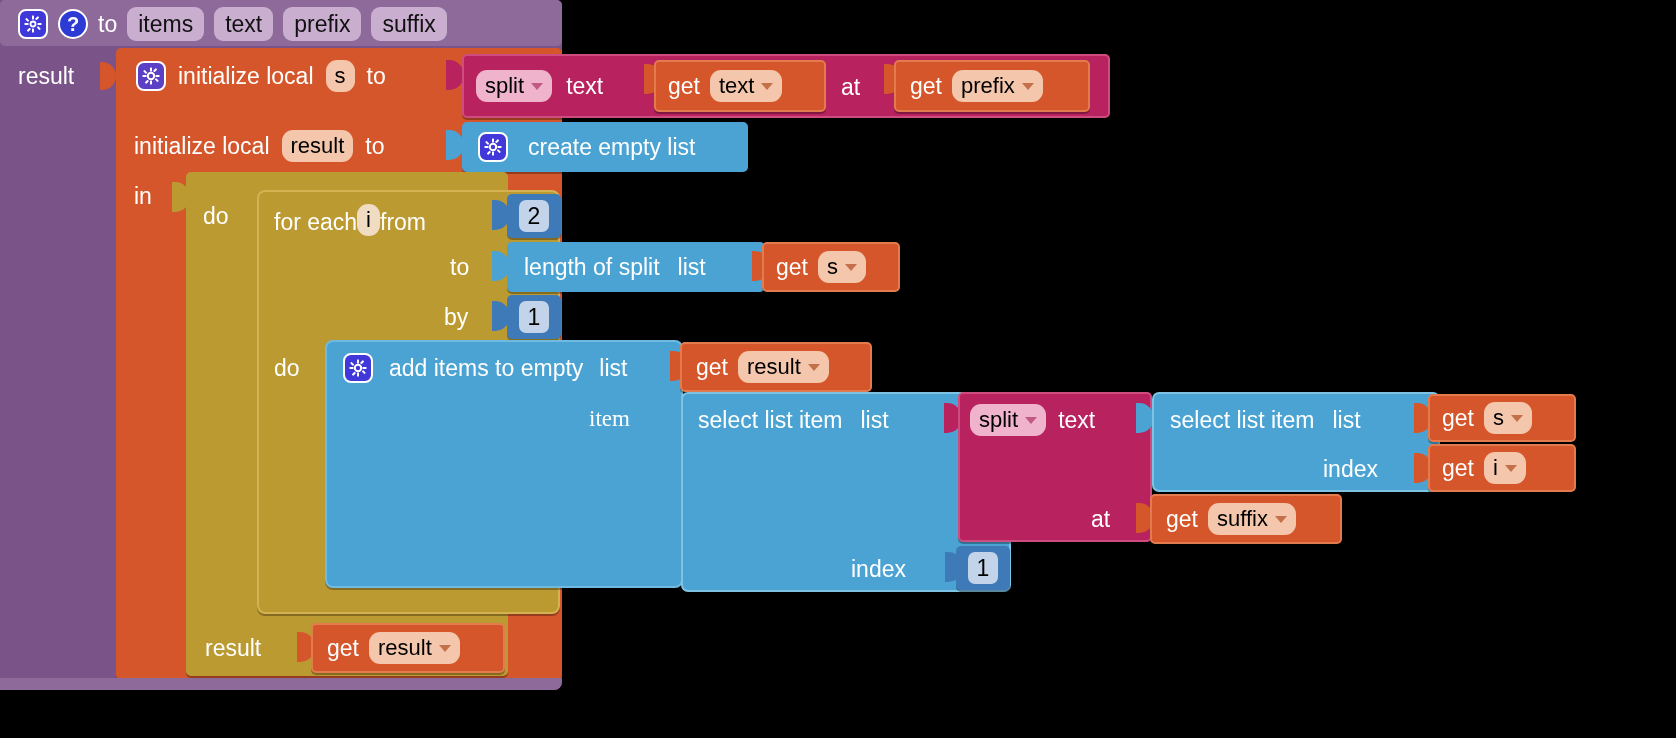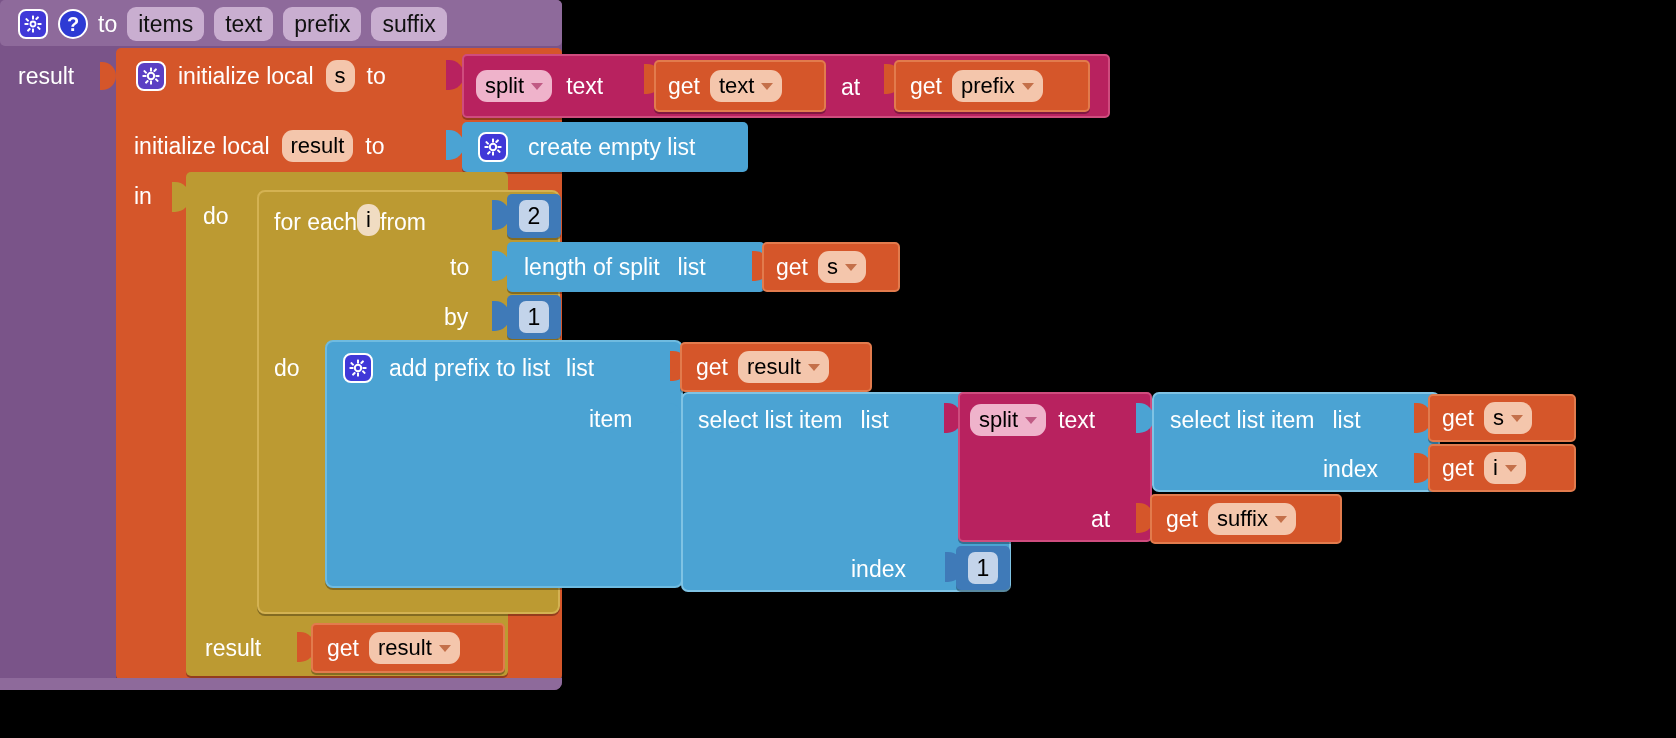--- a/index.html
+++ b/index.html
@@ -275,35 +275,35 @@
           <rect x="8" y="13.5" width="2" height="4" rx="0.6"></rect>
           <rect x="0.5" y="8" width="4" height="2" rx="0.6"></rect>
           <rect x="13.5" y="8" width="4" height="2" rx="0.6"></rect>
           <rect x="2.2" y="2.9" width="2" height="4" rx="0.6" transform="rotate(-45 3.2 4.9)"></rect>
           <rect x="13.8" y="11.1" width="2" height="4" rx="0.6" transform="rotate(-45 14.8 13.1)"></rect>
           <rect x="11.1" y="2.2" width="4" height="2" rx="0.6" transform="rotate(-45 13.1 3.2)"></rect>
           <rect x="2.9" y="13.8" width="4" height="2" rx="0.6" transform="rotate(-45 4.9 14.8)"></rect>
         </g>
       </svg>
     </div>
-    <span class="lbl">add prefix to list</span>
+    <span class="lbl">add items to empty</span>
     <span class="lbl">list</span>
   </div>
   <div style="position:absolute; left:670px; top:351px; width:18px; height:30px; background:#D5562A; border-radius:0 15px 15px 0;"></div>
 
   <div class="blk c-var" style="left:680px; top:342px; width:192px; height:50px; border:2px solid #E27B4D;"></div>
   <div style="position:absolute; left:696px; top:350px; height:34px; display:flex; align-items:center; gap:10px;">
     <span class="lbl">get</span>
     <span class="fld">
       <span>result</span>
       <span class="caret"></span>
     </span>
   </div>
 
-  <span class="lbl" style="position:absolute; left:589px; top:406px;">item</span>
+  <span class="lbl" style="position:absolute; left:589px; top:406px;font-family:Liberation Serif, serif;">item</span>
   <div style="position:absolute; left:665px; top:403px; width:18px; height:30px; background:#4BA3D3; border-radius:0 15px 15px 0;"></div>
 
   <div class="blk c-list" style="left:681px; top:392px; width:330px; height:200px; border:2px solid #7FC3E4; border-radius:7px;"></div>
   <div style="position:absolute; left:698px; top:402px; height:36px; display:flex; align-items:center; gap:18px;">
     <span class="lbl">select list item</span>
     <span class="lbl">list</span>
   </div>
   <div style="position:absolute; left:944px; top:403px; width:18px; height:30px; background:#B8225F; border-radius:0 15px 15px 0;"></div>
 
   <div class="blk c-text" style="left:958px; top:392px; width:194px; height:150px; border:2px solid #CF4C7E;"></div>

